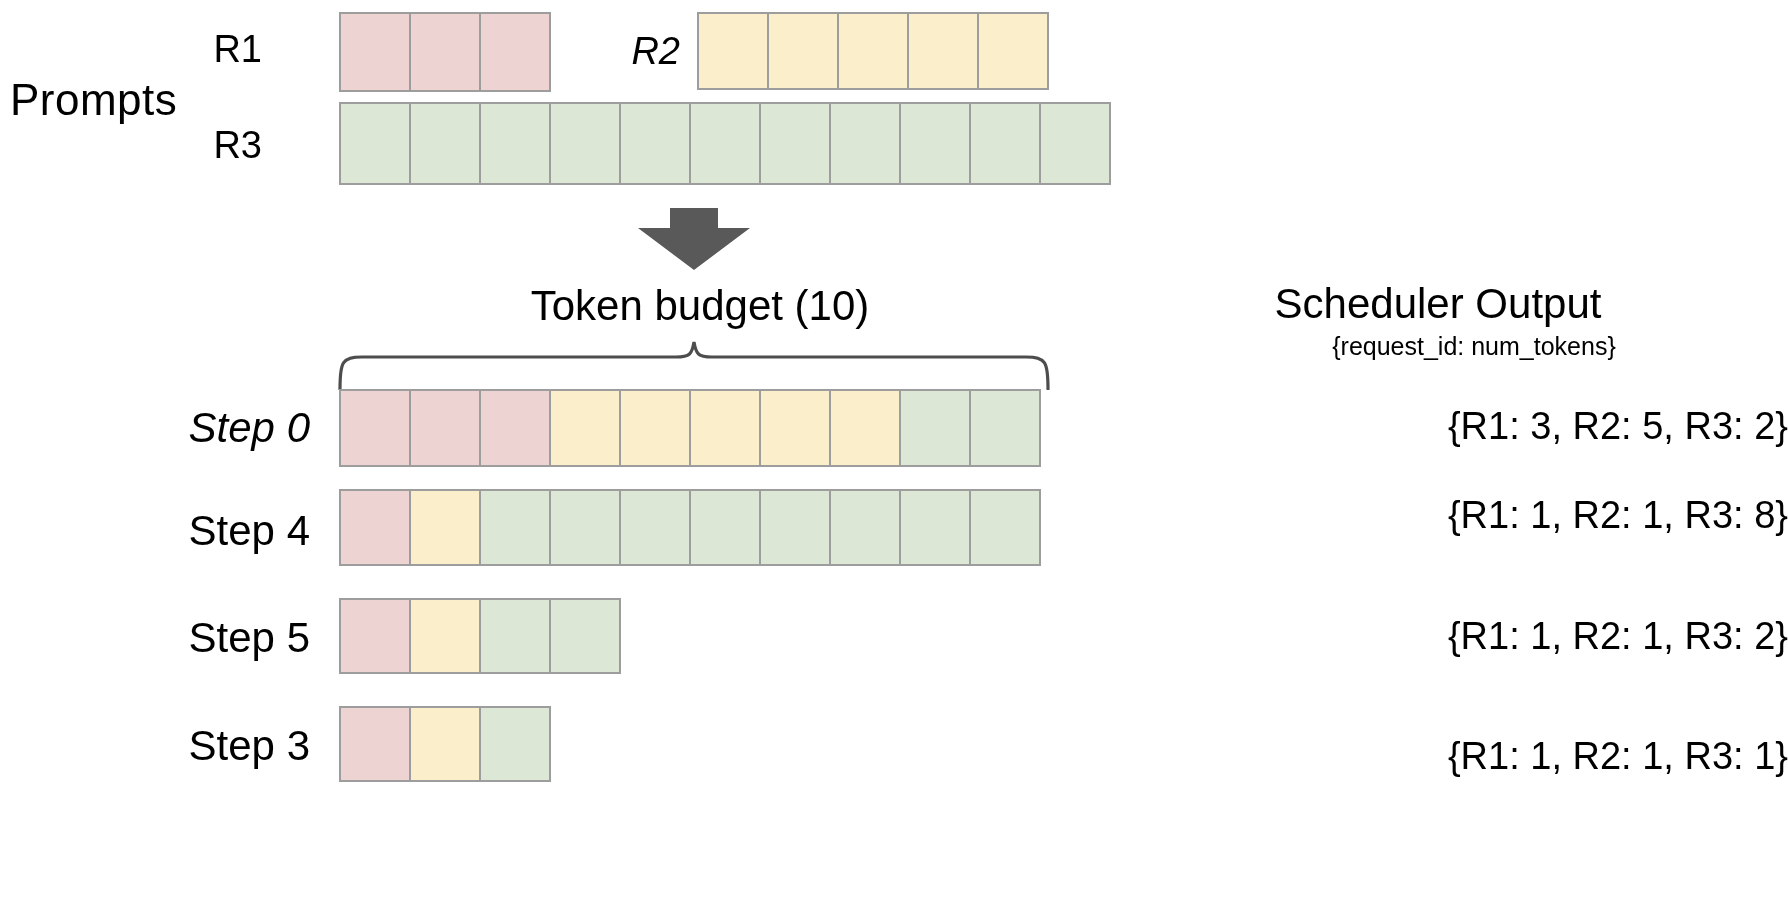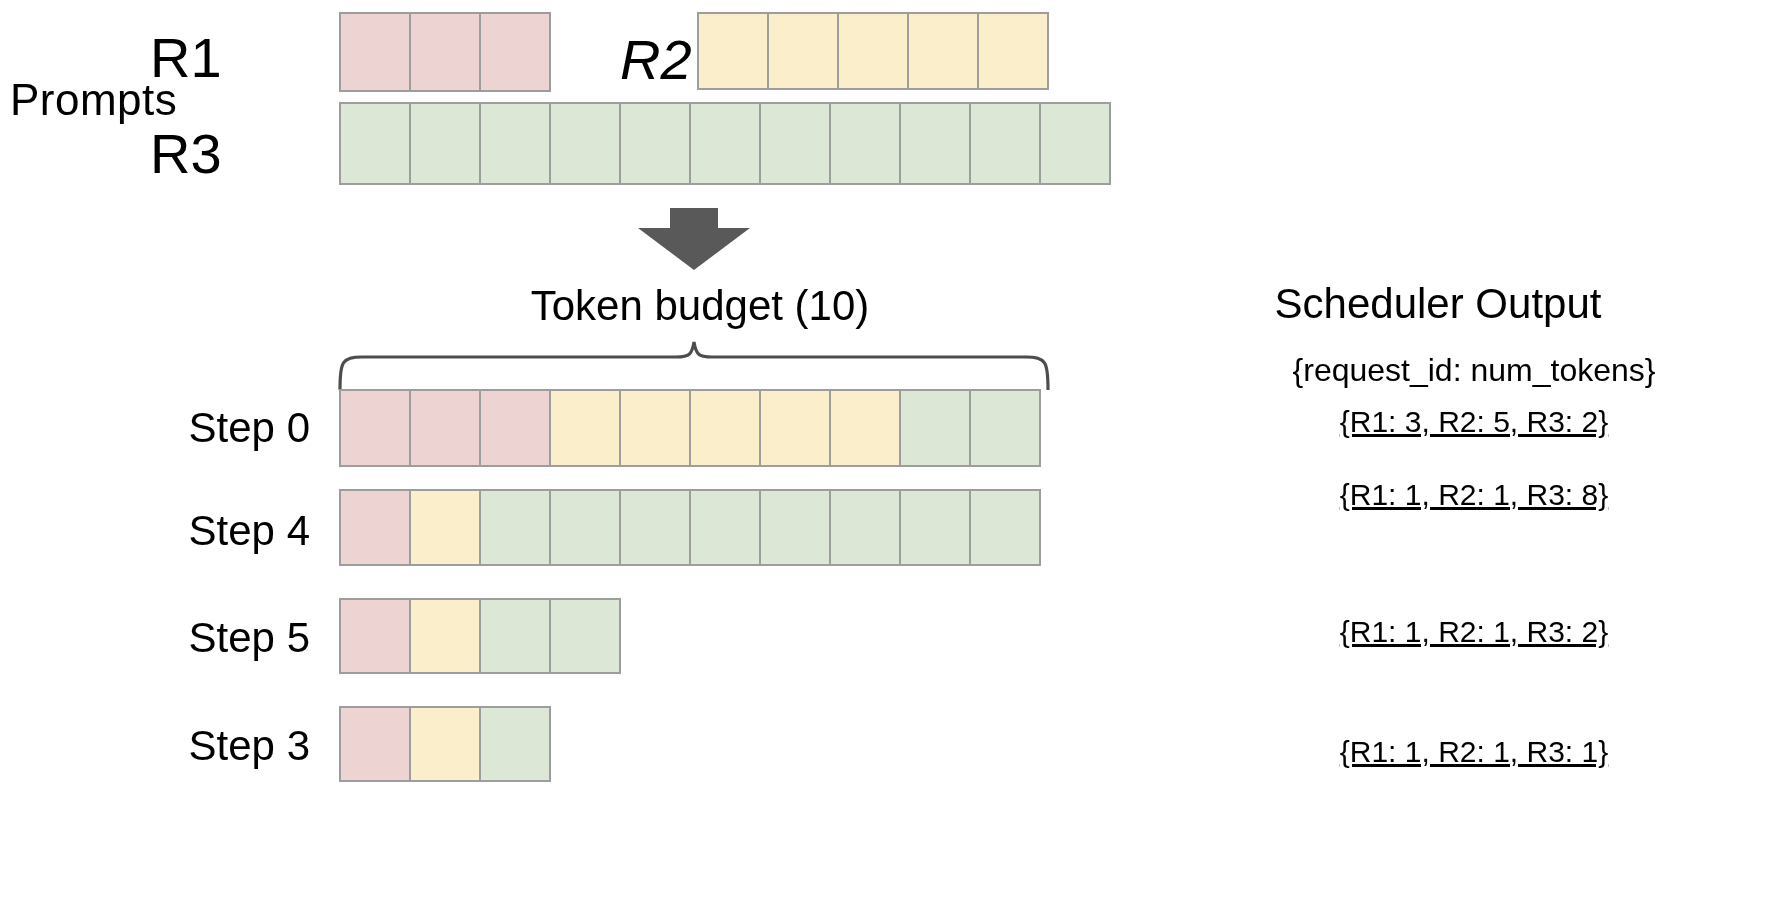--- a/index.html
+++ b/index.html
@@ -17,55 +17,53 @@
   }
   .abs { position: absolute; text-align: center; }
 
   
   .label-prompts {
     font-size: 44px;
     line-height: 1;
     letter-spacing: 0.5px;
   }
   .label-req {
-    font-size: 56px;
+    font-size: 38px;
     line-height: 1;
-    text-align: left;
+    text-align: right;
   }
   .label-step {
     font-size: 42px;
     line-height: 1;
     text-align: right;
     white-space: nowrap;
   }
   .budget-label {
     font-size: 42px;
     line-height: 1;
     white-space: nowrap;
     text-align: center;
   }
   .sched-title {
     font-size: 42px;
     line-height: 1;
     white-space: nowrap;
     text-align: center;
   }
   .sched-sub {
-    font-size: 32px;
+    font-size: 25px;
     line-height: 1;
     white-space: nowrap;
     text-align: center;
-    margin-top: 20px;
   }
   .sched-row {
-    font-size: 30px;
+    font-size: 38px;
     line-height: 1;
     white-space: nowrap;
-    text-align: center;
-    text-decoration: underline;
+    text-align: right;
   }
 
   
   .strip {
     display: flex;
     flex-direction: row;
     box-sizing: border-box;
   }
   .cell {
     box-sizing: border-box;
@@ -130,21 +128,21 @@
 
 <div class="abs budget-label" style="left:440px; top:285px; width:520px;">Token  budget (10)</div>
 
 <div class="abs brace-wrap" style="left:336px; top:340px;">
   <svg width="716" height="50" viewBox="0 0 716 50" preserveAspectRatio="none">
     <path d="M4,49 C4,22 6,17 26,17 L340,17 C354,17 356,14 358,2
              C360,14 362,17 376,17 L690,17 C710,17 712,22 712,49" fill="none" stroke="#4d4d4d" stroke-width="3.2" stroke-linecap="round"></path>
   </svg>
 </div>
 
-<div class="abs label-step" style="left:120px; top:407px; width:190px;">Step 0</div>
+<div class="abs label-step" style="left:120px; top:407px; width:190px;font-style:italic;">Step 0</div>
 <div class="abs strip" id="step-strip-0" style="left:339px; top:389px; height:78px;">
     <div class="cell c-r1" style="width: 72px;"></div>
     <div class="cell c-r1" style="width: 72px;"></div>
     <div class="cell c-r1" style="width: 72px;"></div>
     <div class="cell c-r2" style="width: 72px;"></div>
     <div class="cell c-r2" style="width: 72px;"></div>
     <div class="cell c-r2" style="width: 72px;"></div>
     <div class="cell c-r2" style="width: 72px;"></div>
     <div class="cell c-r2" style="width: 72px;"></div>
     <div class="cell c-r3" style="width: 72px;"></div>
@@ -158,21 +156,21 @@
     <div class="cell c-r2" style="width: 72px;"></div>
     <div class="cell c-r3" style="width: 72px;"></div>
     <div class="cell c-r3" style="width: 72px;"></div>
     <div class="cell c-r3" style="width: 72px;"></div>
     <div class="cell c-r3" style="width: 72px;"></div>
     <div class="cell c-r3" style="width: 72px;"></div>
     <div class="cell c-r3" style="width: 72px;"></div>
     <div class="cell c-r3" style="width: 72px;"></div>
     <div class="cell c-r3" style="width: 72px;"></div>
   </div>
-<div class="abs sched-row" style="left:1160px; top:480px; width:628px;">{R1: 1, R2: 1, R3: 8}</div>
+<div class="abs sched-row" style="left:1160px; top:496px; width:628px;">{R1: 1, R2: 1, R3: 8}</div>
 
 <div class="abs label-step" style="left:120px; top:617px; width:190px;">Step 5</div>
 <div class="abs strip" id="step-strip-2" style="left:339px; top:598px; height:76px;">
     <div class="cell c-r1" style="width: 72px;"></div>
     <div class="cell c-r2" style="width: 72px;"></div>
     <div class="cell c-r3" style="width: 72px;"></div>
     <div class="cell c-r3" style="width: 72px;"></div>
   </div>
 <div class="abs sched-row" style="left:1160px; top:617px; width:628px;">{R1: 1, R2: 1, R3: 2}</div>
 

